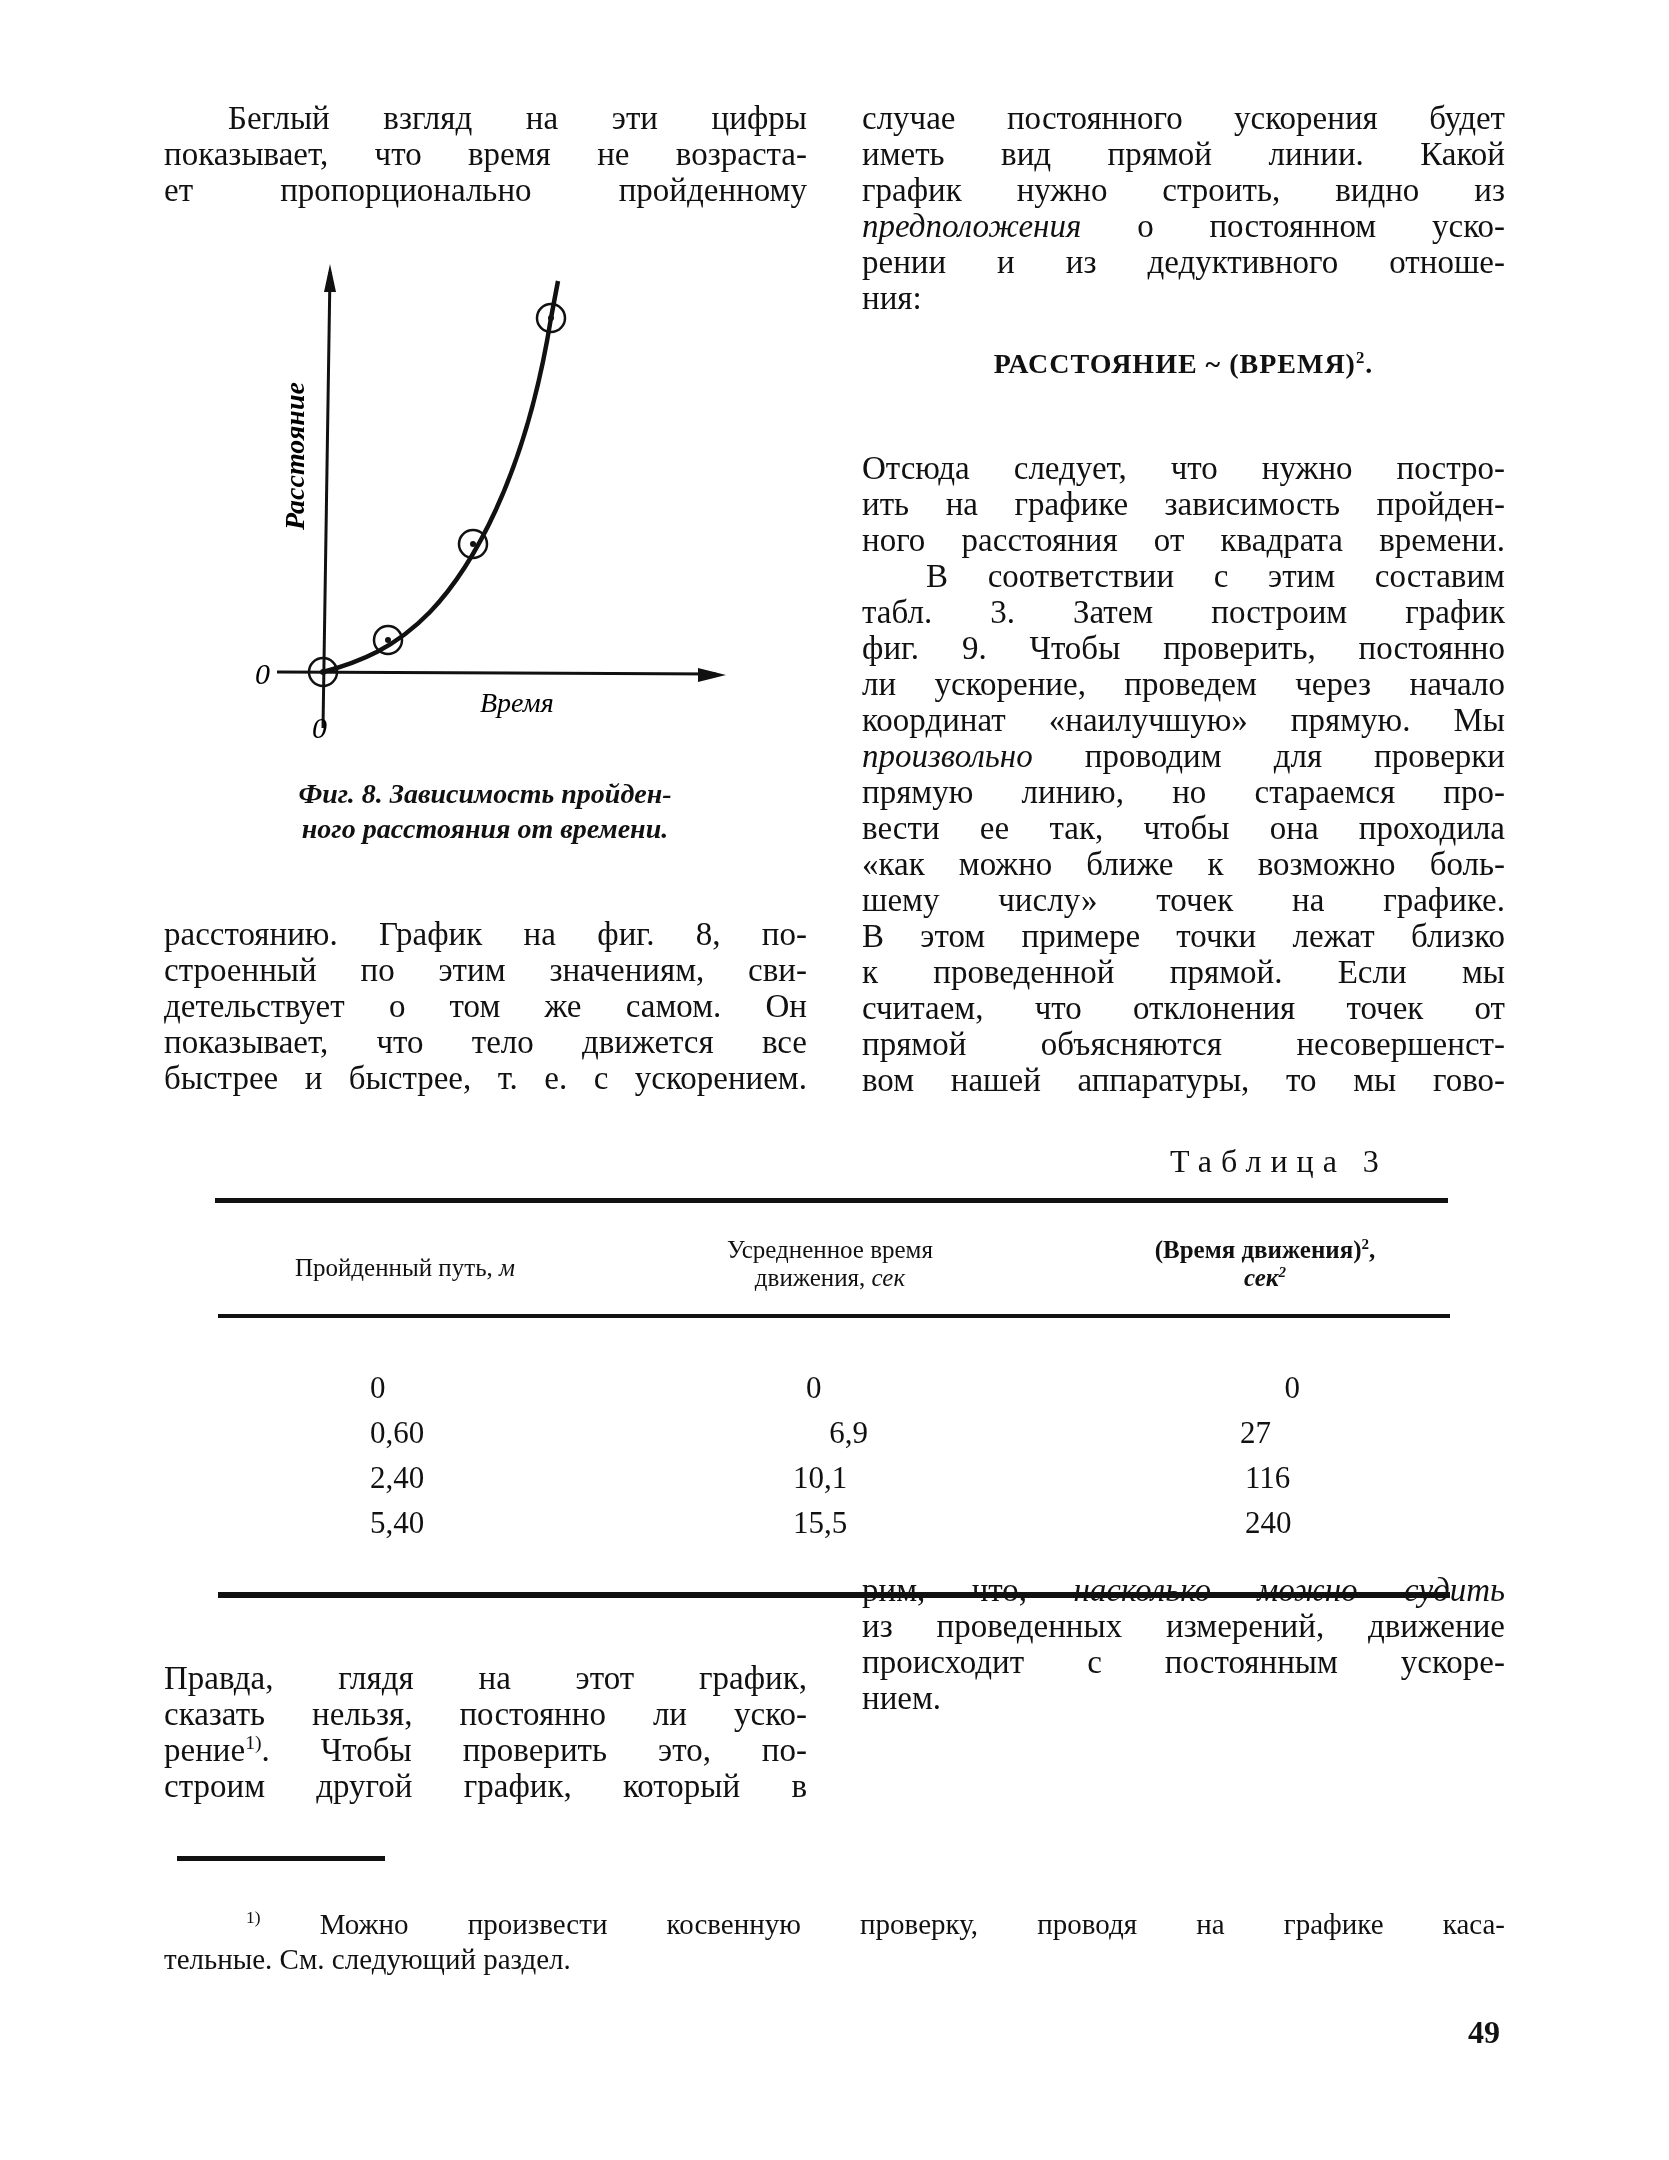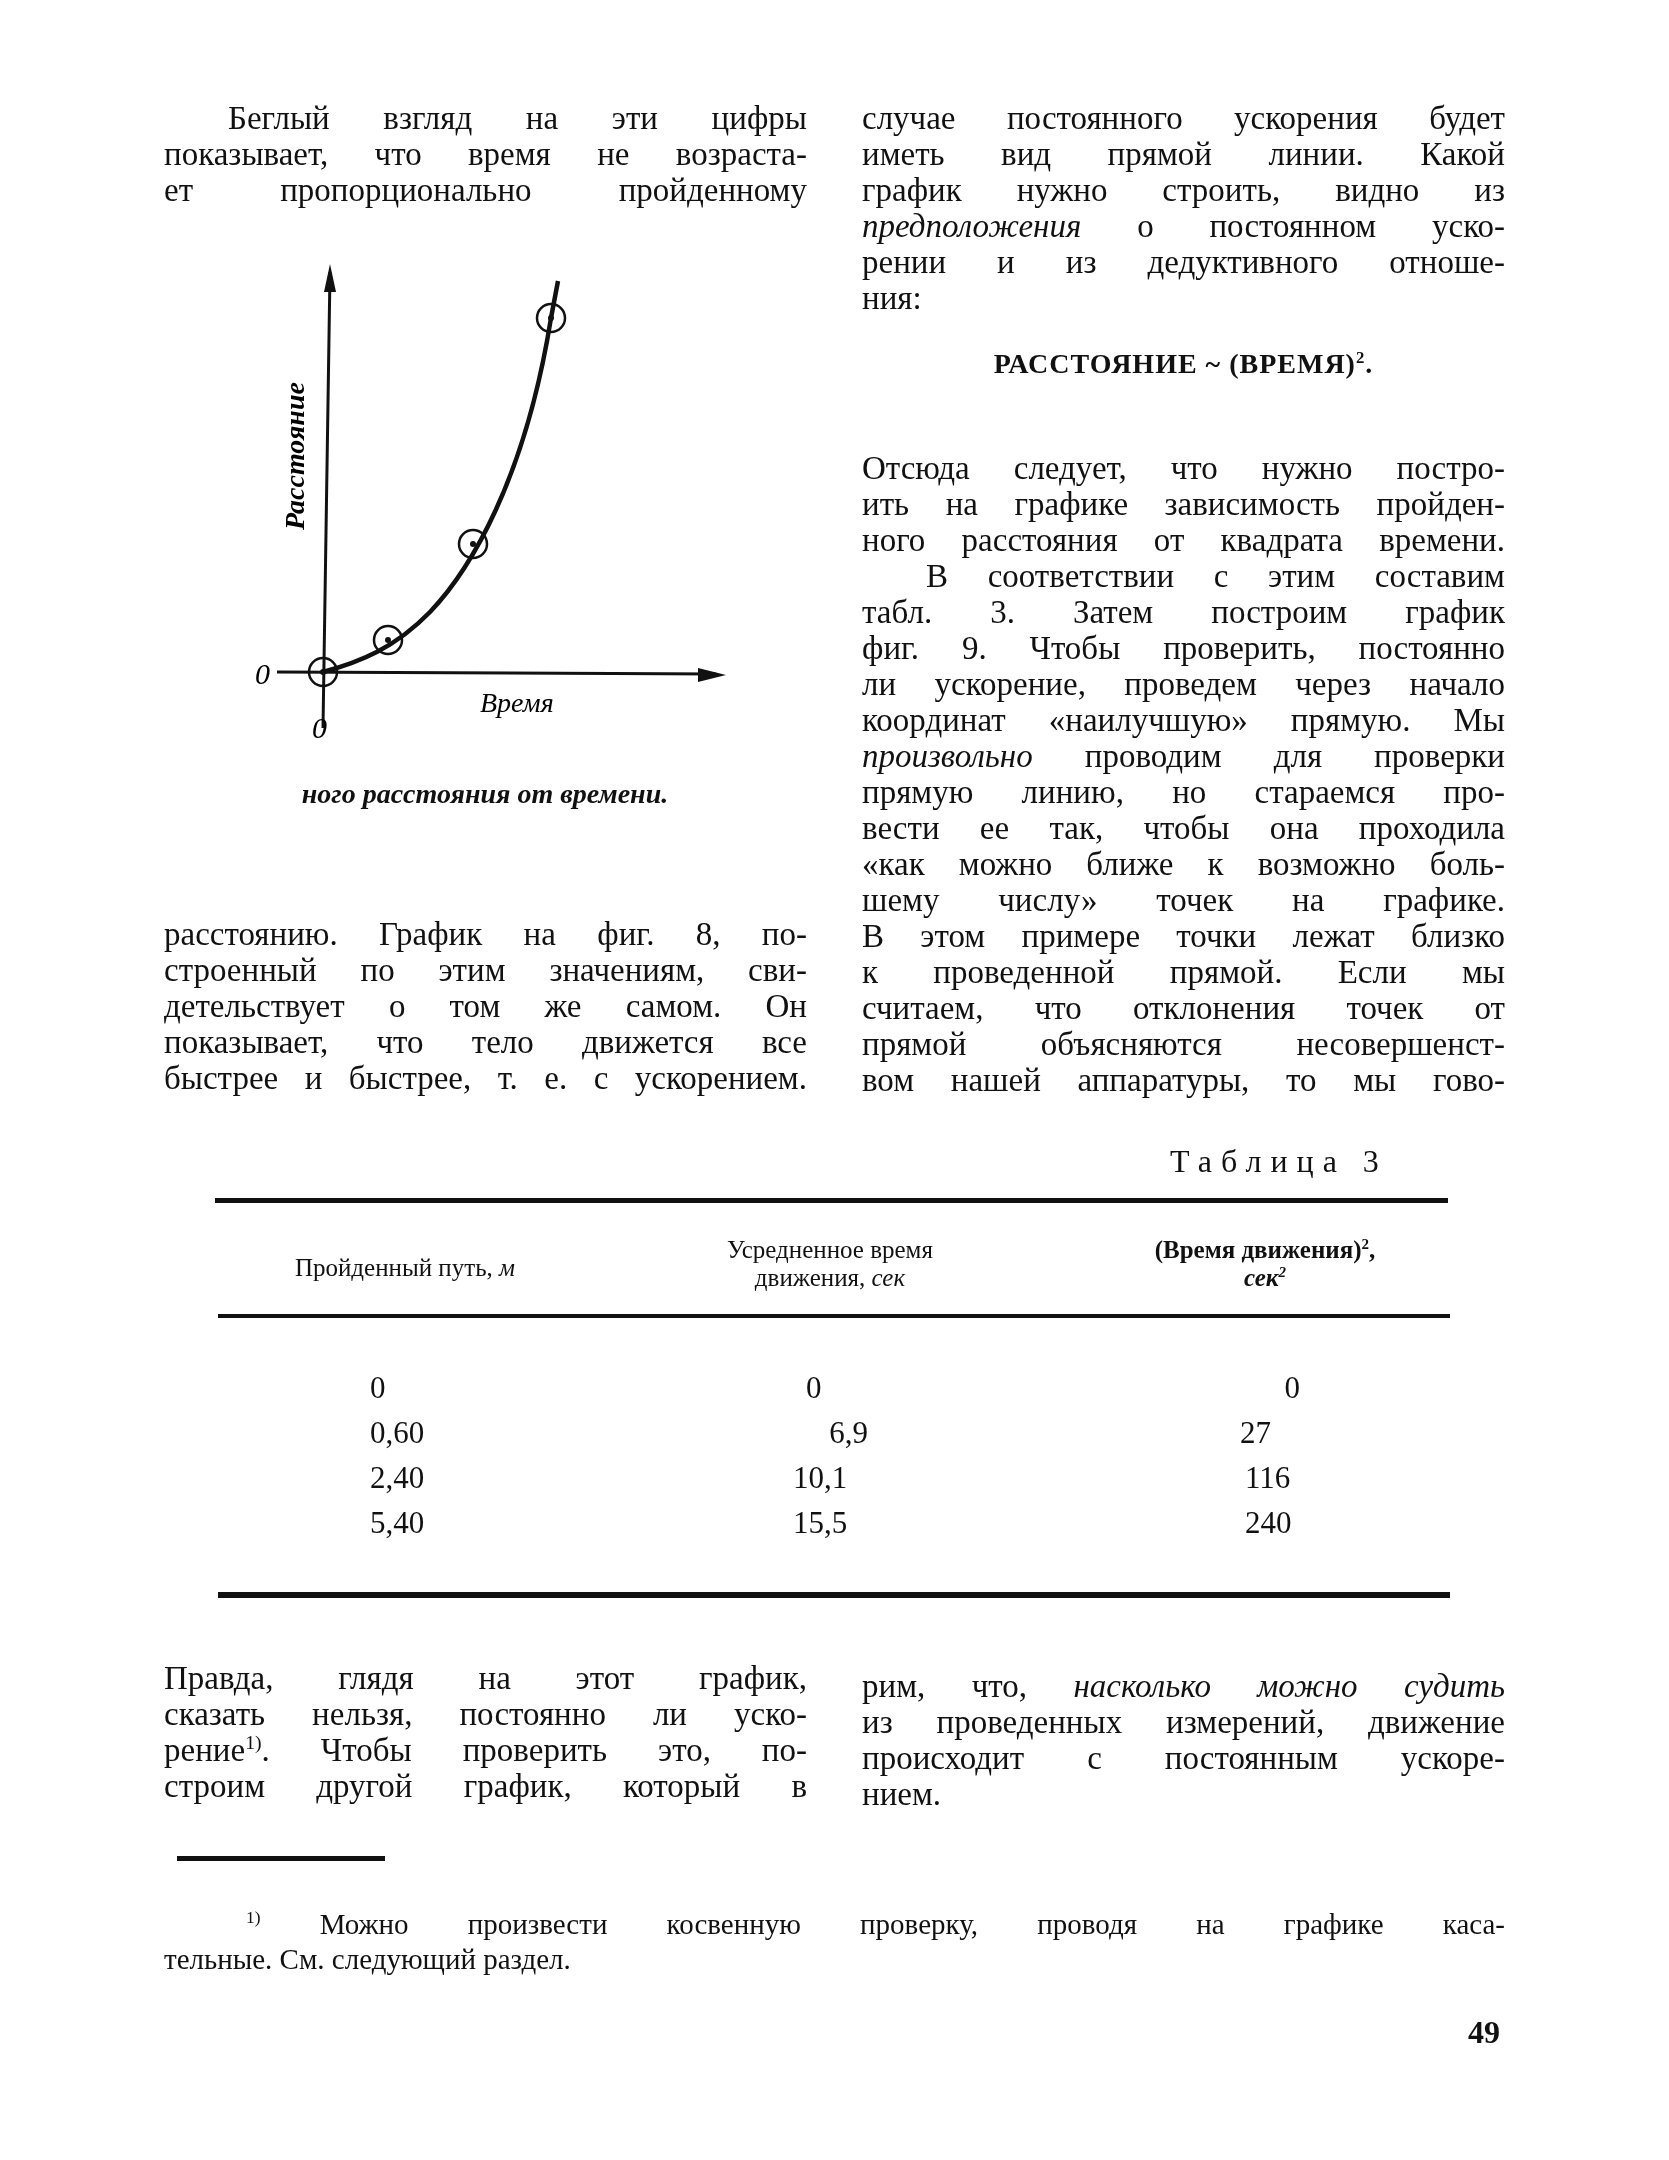--- a/index.html
+++ b/index.html
@@ -60,20 +60,21 @@
       <circle cx="551" cy="318" r="3" fill="#111"></circle>
     </g>
 
   <text x="255" y="684" font-size="30">0</text>
   <text x="312" y="738" font-size="30">0</text>
   <text x="480" y="712" font-size="28">Время</text>
   <text x="0" y="0" font-size="28" font-weight="bold" transform="translate(304,530) rotate(-90)">Расстояние</text>
 </svg>
 
 <div class="caption">
+  <span class="line">Фиг. 8. Зависимость пройден-</span>
   <span class="line">ного расстояния от времени.</span>
 </div>
 
 <div class="col" style="left:164px; width:643px; top:916px;">
   <span class="line">расстоянию. График на фиг. 8, по-</span>
   <span class="line">строенный по этим значениям, сви-</span>
   <span class="line">детельствует о том же самом. Он</span>
   <span class="line">показывает, что тело движется все</span>
   <span class="line">быстрее и быстрее, т. е. с ускорением.</span>
 </div>
@@ -154,21 +155,21 @@
 
 <div class="rule" style="left:218px; top:1592px; width:1232px; height:6px;"></div>
 
 <div class="col" style="left:164px; width:643px; top:1660px;">
   <span class="line">Правда, глядя на этот график,</span>
   <span class="line">сказать нельзя, постоянно ли уско-</span>
   <span class="line"><span>рение</span><sup>1)</sup>. <span>Чтобы проверить это, по-</span></span>
   <span class="line">строим другой график, который в</span>
 </div>
 
-<div class="col" style="left:862px; width:643px; top:1668px;">
+<div class="col" style="left:862px; width:643px; top:1572px;">
   <span class="line"><span>рим, что,</span> <span class="it">насколько можно судить</span></span>
   <span class="line">из проведенных измерений, движение</span>
   <span class="line">происходит с постоянным ускоре-</span>
   <span class="line last">нием.</span>
 </div>
 
 <div class="fn-rule"></div>
 <div class="footnote">
   <span class="line l1"><sup>1)</sup> <span>Можно произвести косвенную проверку, проводя на графике каса-</span></span>
   <span class="line">тельные. См. следующий раздел.</span>

